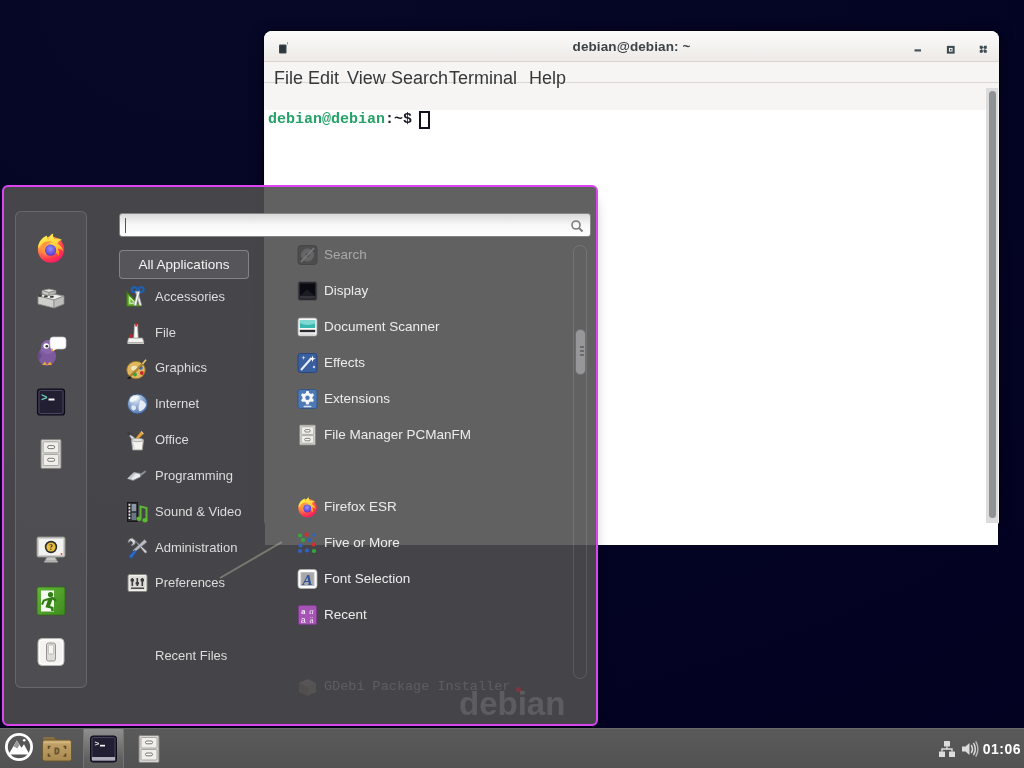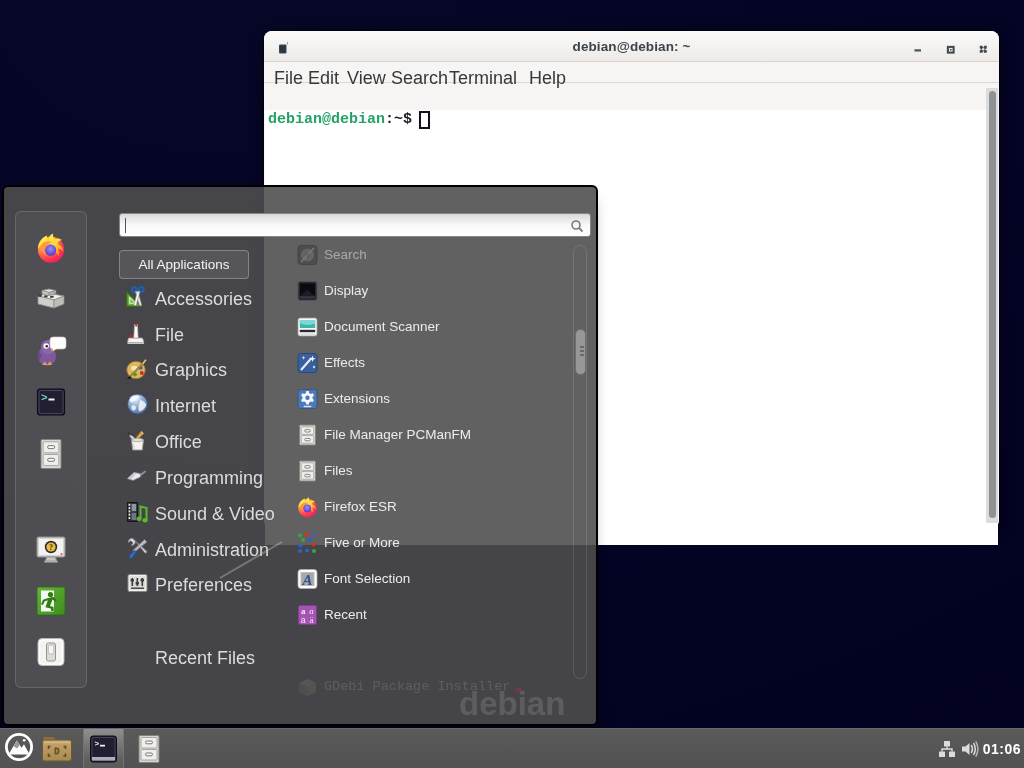--- a/index.html
+++ b/index.html
@@ -63,42 +63,42 @@
 }
 #clock {
   position:absolute; right:3px; top:12px; font-size:14px; font-weight:bold;
   color:#ffffff; letter-spacing:0.5px;
 }
 
 
 #menu {
   position:absolute; left:2px; top:185px; width:596px; height:541px;
   background:rgba(78,78,79,0.89);
-  border:2px solid #000000;
+  border:2px solid #d946ef;
   border-radius:6px;
   box-shadow:0 10px 14px -6px rgba(0,0,0,0.45);
 }
 #sidebar {
   position:absolute; left:11px; top:24px; width:72px; height:477px;
   background:rgba(255,255,255,0.05);
   border:1px solid rgba(255,255,255,0.14);
   border-radius:6px;
 }
 #searchbox {
   position:absolute; left:115px; top:26px; width:472px; height:24px;
   background:linear-gradient(#d9d9d9, #f8f8f8 50%, #ffffff);
   border:1px solid #858585; border-radius:3px;
 }
 #allapps {
   position:absolute; left:115px; top:63px; width:130px; height:29px;
   background:rgba(255,255,255,0.09);
   border:1px solid rgba(255,255,255,0.28); border-radius:4px;
   color:#f4f4f4; font-size:13.5px; line-height:27px; text-align:center;
 }
-.cat { position:absolute; left:122px; width:170px; height:26px; color:#dcdcdc; font-size:18px; }
+.cat { position:absolute; left:122px; width:170px; height:26px; color:#dcdcdc; font-size:13px; }
 .cat .lbl { position:absolute; left:29px; top:4px; white-space:nowrap; }
 .app { position:absolute; left:292px; width:300px; height:26px; color:#ececec; font-size:13.5px; }
 .app .lbl { position:absolute; left:28px; top:4px; white-space:nowrap; }
 #watermark {
   position:absolute; left:455px; top:477px; width:140px;
   font-size:33px; font-weight:bold; color:rgba(240,240,240,0.14);
   letter-spacing:0px;
   margin-top:21px;
 }
 #scrolltrack {
@@ -373,32 +373,20 @@
       <span class="ai">
         <svg width="23" height="24" viewBox="0 0 23 24">
           <rect x="3.5" y="2" width="16" height="20" rx="1" fill="#d7d6d2" stroke="#84837e" stroke-width="0.9"></rect>
           <rect x="5.2" y="3.8" width="12.6" height="7.6" rx="0.8" fill="#efeeeb" stroke="#9a9994" stroke-width="0.7"></rect>
           <rect x="5.2" y="12.6" width="12.6" height="7.6" rx="0.8" fill="#efeeeb" stroke="#9a9994" stroke-width="0.7"></rect>
           <rect x="8.7" y="6.6" width="5.6" height="2.4" rx="1.2" fill="#f8f8f6" stroke="#6a6a66" stroke-width="0.8"></rect>
           <rect x="8.7" y="15.4" width="5.6" height="2.4" rx="1.2" fill="#f8f8f6" stroke="#6a6a66" stroke-width="0.8"></rect>
         </svg>
       </span>
       <span class="lbl">File Manager PCManFM</span>
-    </div>
-  <div class="app" style="top:272px">
-      <span class="ai">
-        <svg width="23" height="24" viewBox="0 0 23 24">
-          <rect x="3.5" y="2" width="16" height="20" rx="1" fill="#d7d6d2" stroke="#84837e" stroke-width="0.9"></rect>
-          <rect x="5.2" y="3.8" width="12.6" height="7.6" rx="0.8" fill="#efeeeb" stroke="#9a9994" stroke-width="0.7"></rect>
-          <rect x="5.2" y="12.6" width="12.6" height="7.6" rx="0.8" fill="#efeeeb" stroke="#9a9994" stroke-width="0.7"></rect>
-          <rect x="8.7" y="6.6" width="5.6" height="2.4" rx="1.2" fill="#f8f8f6" stroke="#6a6a66" stroke-width="0.8"></rect>
-          <rect x="8.7" y="15.4" width="5.6" height="2.4" rx="1.2" fill="#f8f8f6" stroke="#6a6a66" stroke-width="0.8"></rect>
-        </svg>
-      </span>
-      <span class="lbl">Files</span>
     </div>
   <div class="app" style="top:308px">
       <span class="ai">
         <svg width="23" height="24" viewBox="0 0 34 34">
           <defs>
             <radialGradient id="afa" cx="28%" cy="18%" r="100%">
               <stop offset="0" stop-color="#ffbd4f"></stop>
               <stop offset="0.35" stop-color="#ff9640"></stop>
               <stop offset="0.7" stop-color="#ff3750"></stop>
               <stop offset="1" stop-color="#eb0878"></stop>

